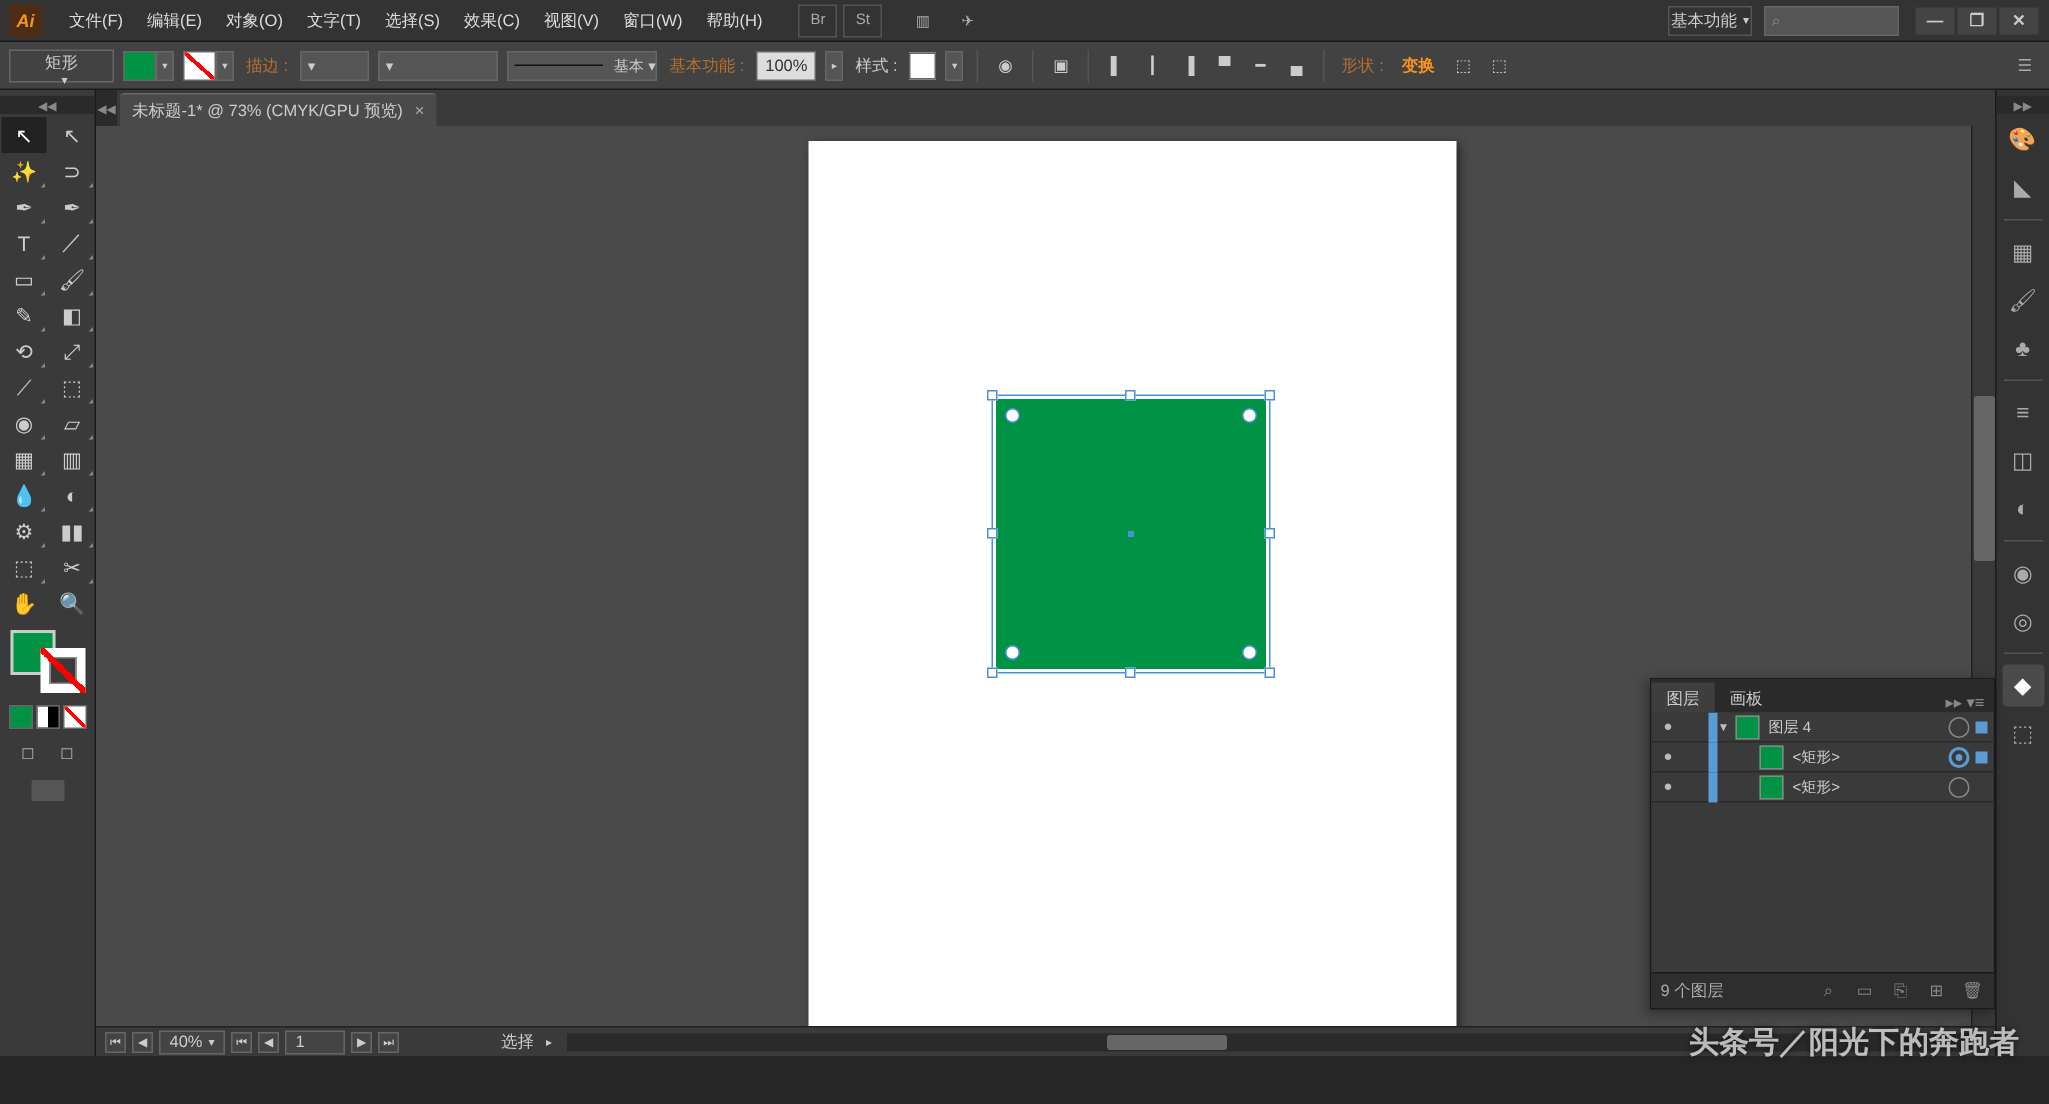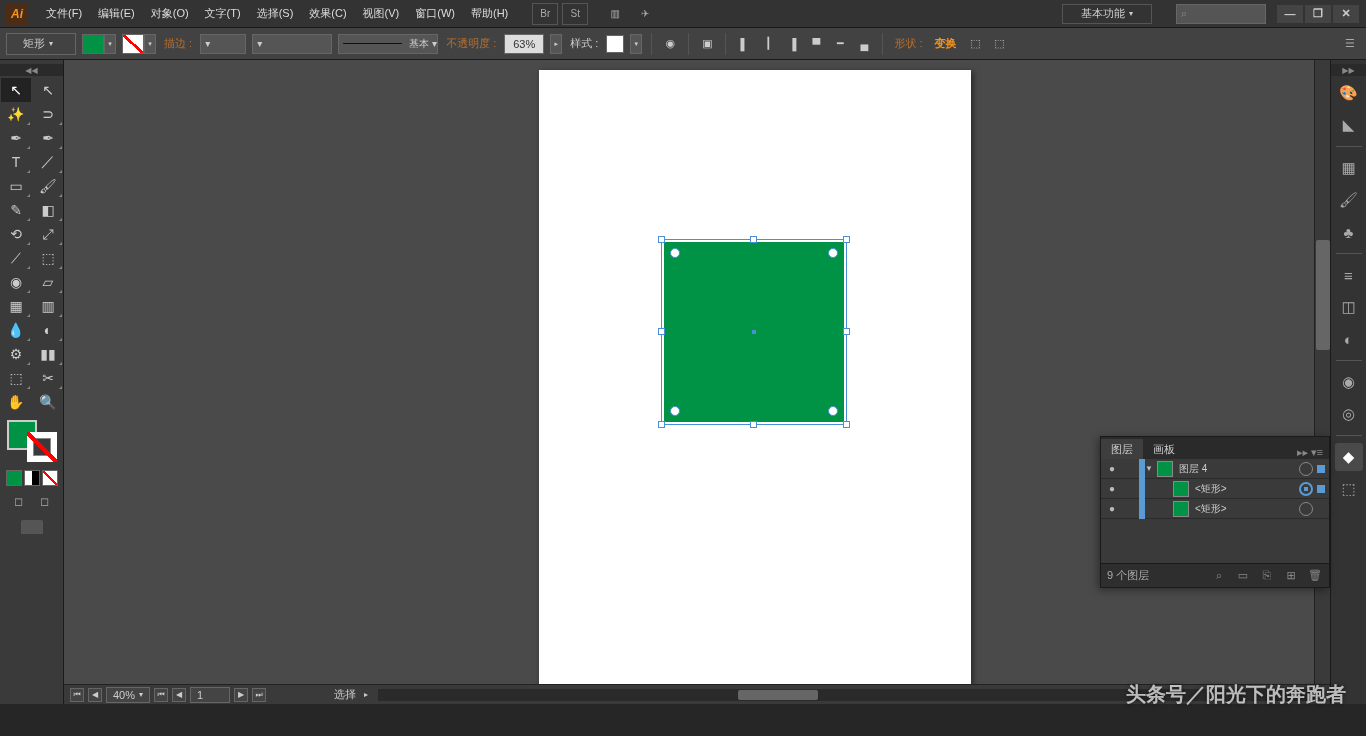--- a/index.html
+++ b/index.html
@@ -5,29 +5,29 @@
 * { margin:0; padding:0; box-sizing:border-box; font-family:"Microsoft YaHei",Arial,sans-serif; user-select:none; }
 body { width:1366px; height:736px; background:#262626; overflow:hidden; color:#ccc; font-size:11px; position:relative; }
 
 
 .menu-bar { height:28px; background:#333; display:flex; align-items:center; padding:0 6px; border-bottom:1px solid #1a1a1a; }
 .app-logo { width:22px; height:22px; background:#4d2c16; border-radius:3px; display:flex; align-items:center; justify-content:center; color:#f7931e; font-weight:bold; font-size:12px; font-style:italic; margin-right:10px; }
 .menu-item { padding:0 8px; color:#ddd; height:26px; display:flex; align-items:center; cursor:pointer; }
 .menu-spacer { flex:1; }
 .menu-icon-btn { width:26px; height:22px; display:flex; align-items:center; justify-content:center; margin:0 2px; color:#aaa; border:1px solid #555; font-size:10px; }
 .menu-icon-btn.nob { border:none; }
-.workspace-sel { display:flex; align-items:center; border:1px solid #555; height:20px; padding:0 18px; margin-right:24px; }
+.workspace-sel { display:flex; align-items:center; border:1px solid #555; height:20px; padding:0 1px; margin-right:8px; }
 .chev { margin-left:4px; font-size:8px; }
 .search-box { width:90px; height:20px; background:#555; border:1px solid #666; display:flex; align-items:center; padding:0 4px; color:#888; }
 .win-btns { display:flex; margin-left:10px; }
 .win-btn { width:26px; height:18px; background:#444; margin:0 1px; display:flex; align-items:center; justify-content:center; color:#ccc; font-weight:bold; }
 
 
 .control-bar { height:32px; background:#424242; display:flex; align-items:center; padding:0 6px; border-bottom:1px solid #1a1a1a; gap:6px; }
-.shape-label-box { width:70px; height:22px; border:1px solid #666; display:flex; align-items:center; padding:0 16px; }
+.shape-label-box { width:70px; height:22px; border:1px solid #666; display:flex; align-items:center; padding:0 4px;flex-direction:column; }
 .color-swatch { width:22px; height:20px; border:1px solid #666; position:relative; }
 .color-swatch.green { background:#009245; }
 .color-swatch.nostroke { background:#fff; }
 .color-swatch.nostroke::after { content:""; position:absolute; inset:0; background:linear-gradient(to top right, transparent 45%, red 45%, red 55%, transparent 55%); }
 .color-swatch.white { background:#fff; }
 .dd-arrow { width:12px; height:20px; background:#555; border:1px solid #666; display:flex; align-items:center; justify-content:center; font-size:7px; }
 .cb-label { color:#b56f2f; padding:0 2px;text-align:right; }
 .cb-drop { height:20px; border:1px solid #666; background:#555; display:flex; align-items:center; padding:0 4px; font-size:10px; }
 .opacity-box { width:40px; height:20px; background:#ddd; color:#333; border:1px solid #666; display:flex; align-items:center; justify-content:center; }
 .sep { width:1px; height:22px; background:#555; margin:0 3px; }
@@ -92,21 +92,21 @@
 .hs-thumb { position:absolute; left:360px; width:80px; height:10px; top:1px; background:#666; border-radius:2px; }
 
 
 .right-dock { width:36px; background:#333; border-left:1px solid #1a1a1a; padding-top:4px; display:flex; flex-direction:column; align-items:center; gap:2px; }
 .right-collapse { height:12px; width:100%; background:#2a2a2a; display:flex; align-items:center; justify-content:center; color:#888; font-size:8px; }
 .dock-icon { width:28px; height:28px; display:flex; align-items:center; justify-content:center; color:#aaa; font-size:15px; border-radius:3px; margin:1px 0; }
 .dock-icon.active { background:#4a4a4a; color:#fff; }
 .dock-sep { width:26px; height:1px; background:#555; margin:4px 0; }
 
 
-.layers-panel { position:absolute; right:36px; top:436px; width:230px; height:152px; background:#3e3e3e; border:1px solid #1a1a1a; box-shadow:-2px 2px 8px rgba(0,0,0,.4); display:flex; flex-direction:column; }
+.layers-panel { position:absolute; right:36px; top:452px; width:230px; height:221px; background:#3e3e3e; border:1px solid #1a1a1a; box-shadow:-2px 2px 8px rgba(0,0,0,.4); display:flex; flex-direction:column; }
 .lp-tabs { height:22px; background:#2a2a2a; display:flex; align-items:flex-end; }
 .lp-tab { padding:0 10px; height:20px; display:flex; align-items:center; color:#ccc; }
 .lp-tab.active { background:#3e3e3e; }
 .lp-menu { margin-left:auto; padding:0 6px; color:#888; }
 .lp-body { flex:1; overflow:auto; background:#3a3a3a; }
 .lp-row { height:20px; display:flex; align-items:center; border-bottom:1px solid #2a2a2a; font-size:10px; }
 .lp-eye { width:22px; display:flex; justify-content:center; color:#bbb; }
 .lp-lock { width:16px; }
 .lp-indent { width:14px; }
 .lp-toggle { width:12px; color:#bbb; font-size:8px; }
@@ -171,22 +171,22 @@
     <div class="color-swatch nostroke"></div>
       <div class="dd-arrow">▾</div>
   </div>
   <span class="cb-label">描边 :</span>
   <div class="cb-drop" style="width:46px"><span></span>▾</div>
   <div class="cb-drop" style="width:80px">▾</div>
   <div class="cb-drop" style="width:100px;padding:0">
     <div style="flex:1;height:1px;background:#111;margin:0 4px"></div>
     <span style="padding:0 3px">基本</span>▾
   </div>
-  <span class="cb-label">不透明度 :</span>
-  <div class="opacity-box">63%</div>
+  <span class="cb-label">基本功能 :</span>
+  <div class="opacity-box">100%</div>
   <div class="dd-arrow">▸</div>
   <span class="cb-label" style="color:#ccc">样式 :</span>
   <div class="color-swatch white" style="width:18px;height:18px"></div>
   <div class="dd-arrow">▾</div>
   <div class="sep"></div>
   <div class="cb-icon">◉</div>
   <div class="sep"></div>
   <div class="cb-icon">▣</div>
   <div class="sep"></div>
   <div class="cb-icon">▌</div>
@@ -251,20 +251,26 @@
     </div>
     <div class="mode-row">
       <div class="mode-btn">◻</div>
       <div class="mode-btn">◻</div>
     </div>
     <div class="dock-btn"></div>
   </div>
 
   <div class="doc-area">
     <div class="doc-collapse">◀◀</div>
+    <div class="doc-tabs">
+      <div class="doc-tab">
+        <span>未标题-1* @ 73% (CMYK/GPU 预览)</span>
+        <span class="tab-close">×</span>
+      </div>
+    </div>
     <div class="canvas-wrap">
       <div class="artboard-scroll">
         <div class="artboard">
           <div class="green-rect"></div>
           <div class="sel-bounds">
             <div class="sel-handle tl"></div>
             <div class="sel-handle tm"></div>
             <div class="sel-handle tr"></div>
             <div class="sel-handle ml"></div>
             <div class="sel-handle mr"></div>

